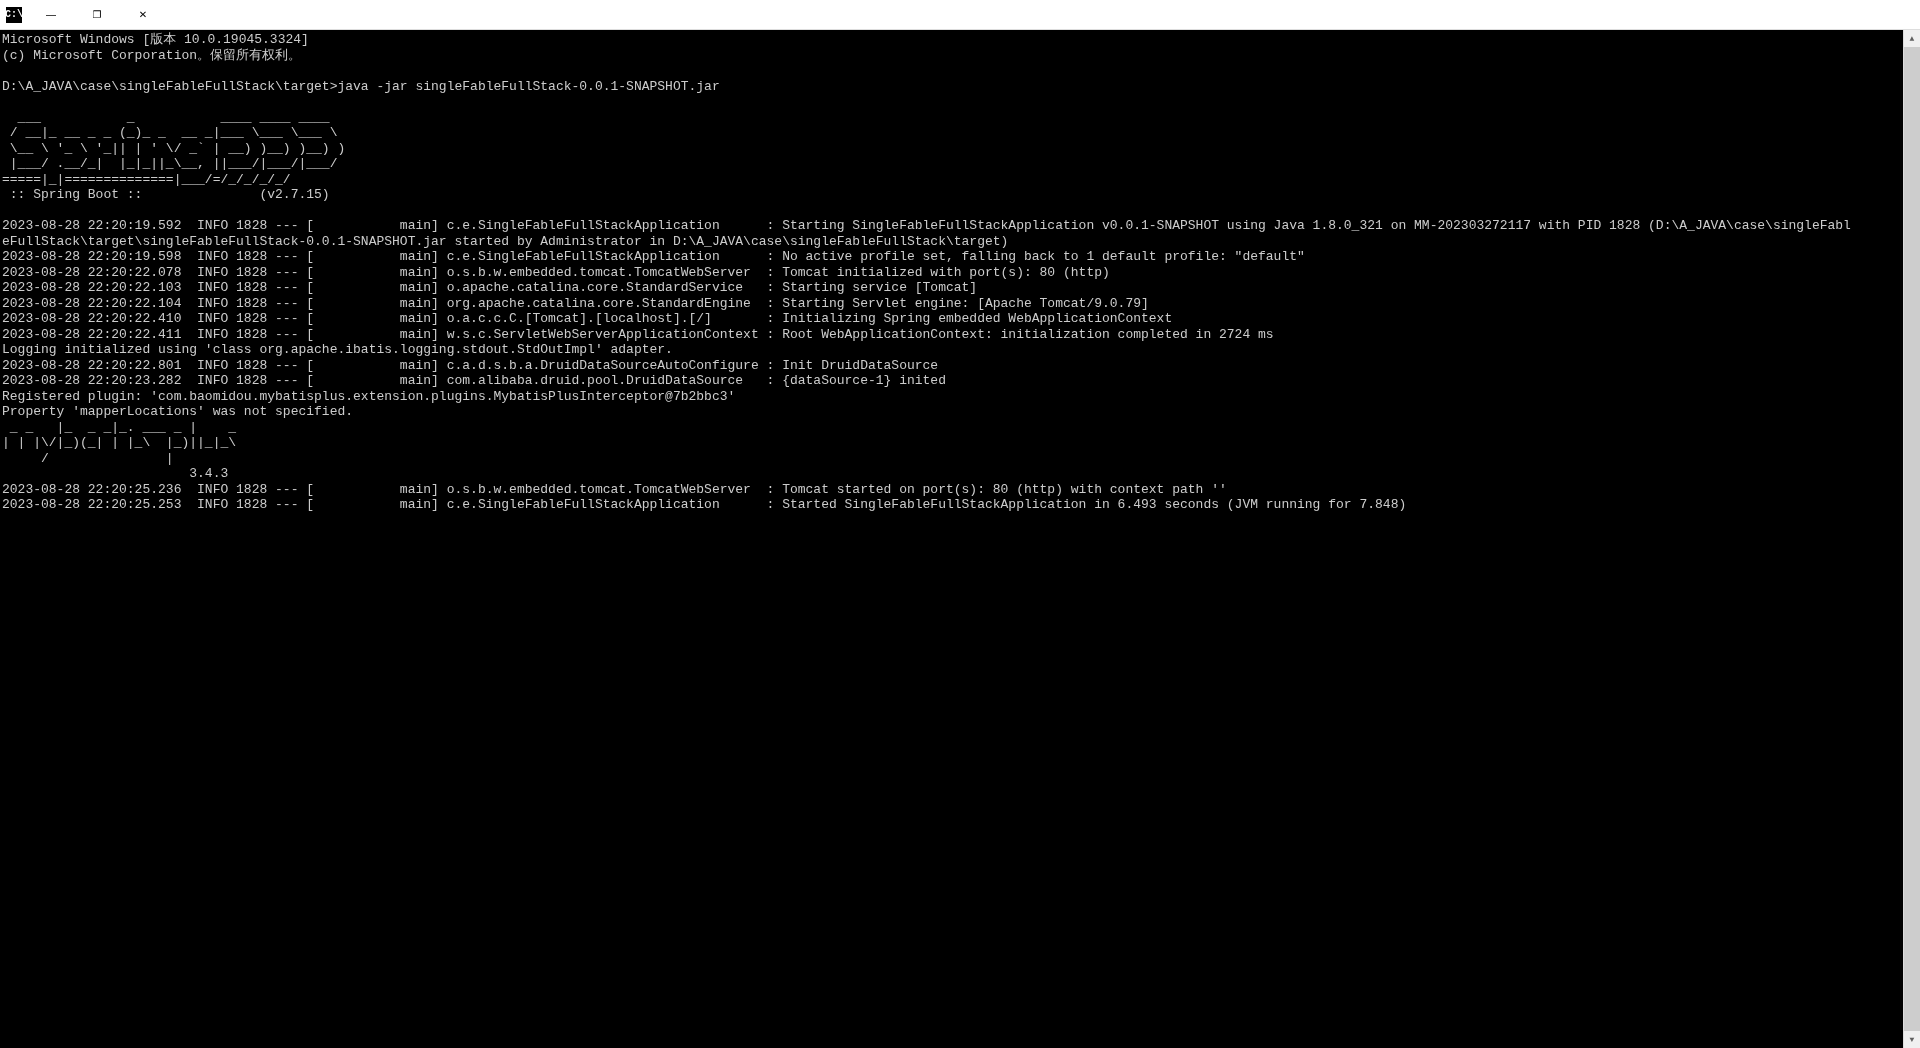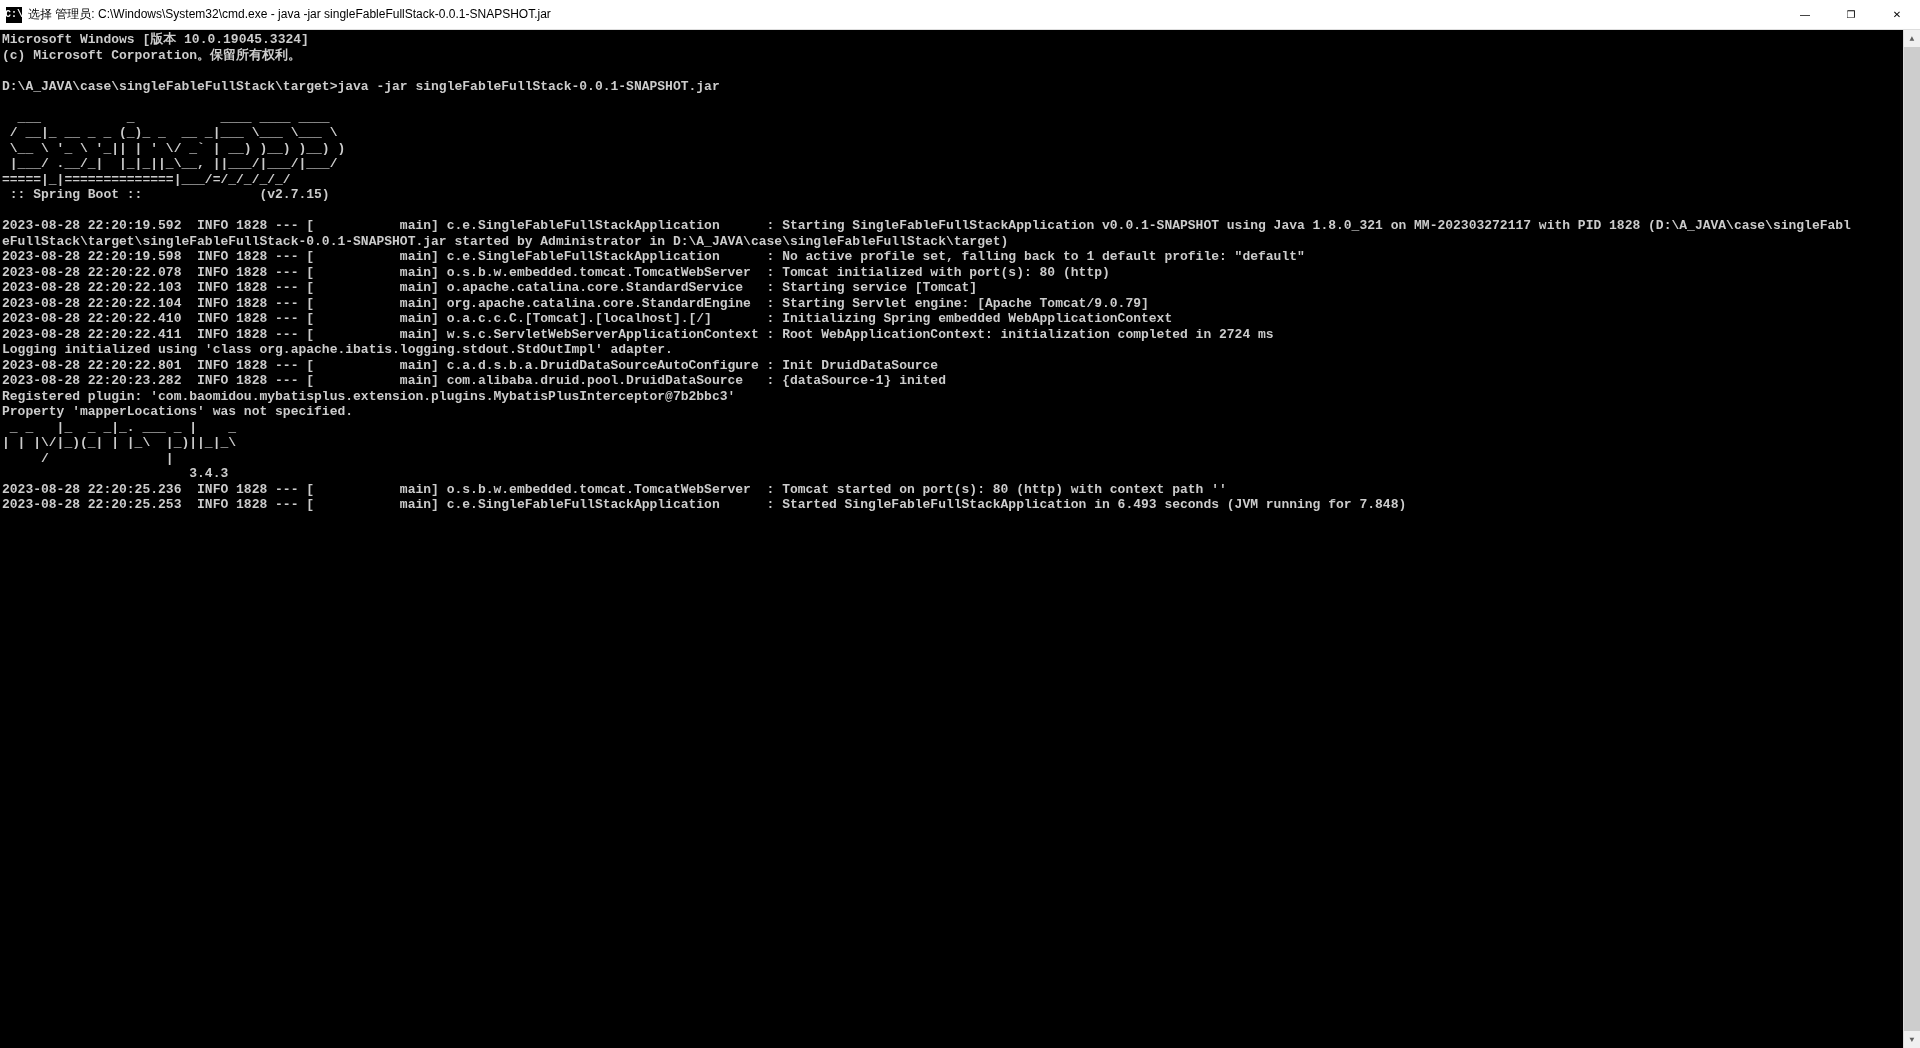--- a/index.html
+++ b/index.html
@@ -58,21 +58,20 @@
       color: #000;
       cursor: default;
     }
     .terminal {
       background: #000000;
       color: #cccccc;
       flex: 1;
       position: relative;
       overflow: hidden;
       display: flex;
-      font-weight: bold;
     }
     .terminal-content {
       white-space: pre;
       line-height: 15.5px;
       font-size: 13px;
       letter-spacing: 0px;
       padding: 2px 0 0 2px;
       flex: 1;
       font-family: Consolas, "NSimSun", "Courier New", monospace;
     }
@@ -104,21 +103,20 @@
       right: 0;
       height: 100%;
       background: #cdcdcd;
     }
   </style>
 </head>
 <body>
 
 <div class="titlebar">
   <span class="titlebar-icon">C:\</span>
-  <span class="titlebar-title">选择 管理员: C:\Windows\System32\cmd.exe - java  -jar singleFableFullStack-0.0.1-SNAPSHOT.jar</span>
   <div class="window-controls">
     <div class="win-btn">—</div>
     <div class="win-btn">❐</div>
     <div class="win-btn close">✕</div>
   </div>
 </div>
 
 <div class="terminal">
   <div class="terminal-content" id="terminal-lines">Microsoft Windows [版本 10.0.19045.3324]
 (c) Microsoft Corporation。保留所有权利。

